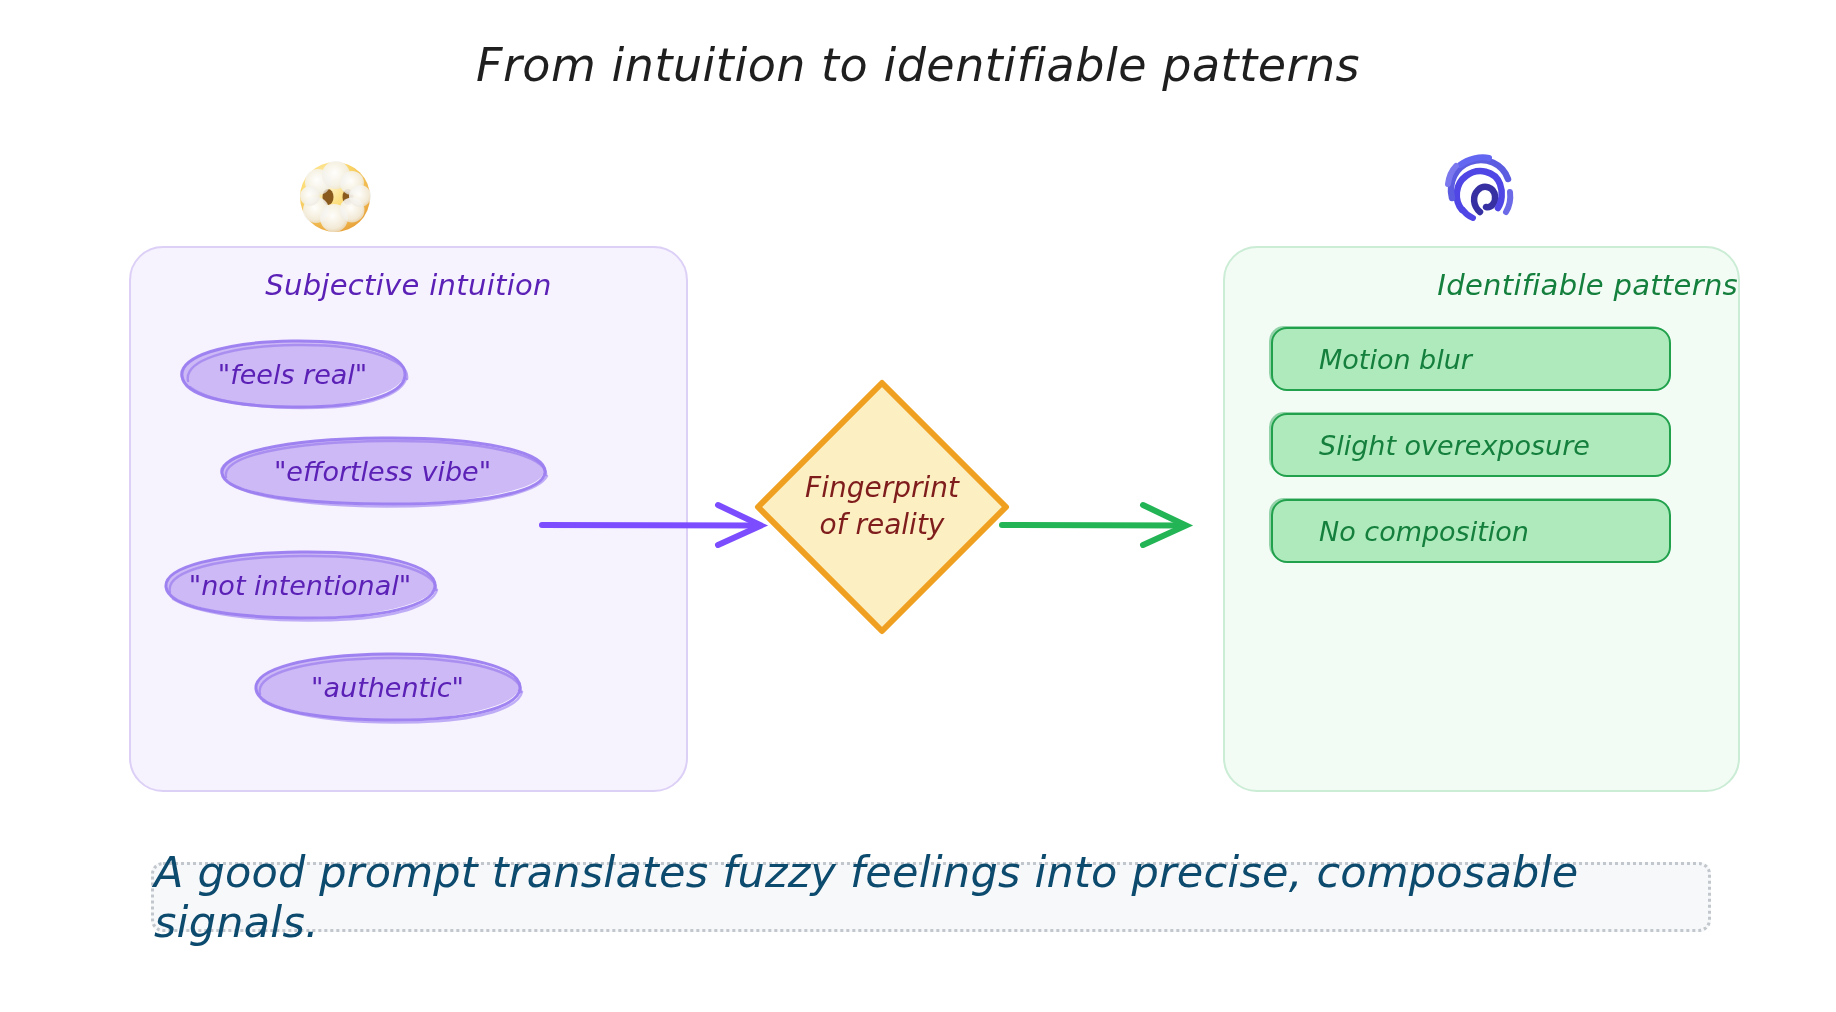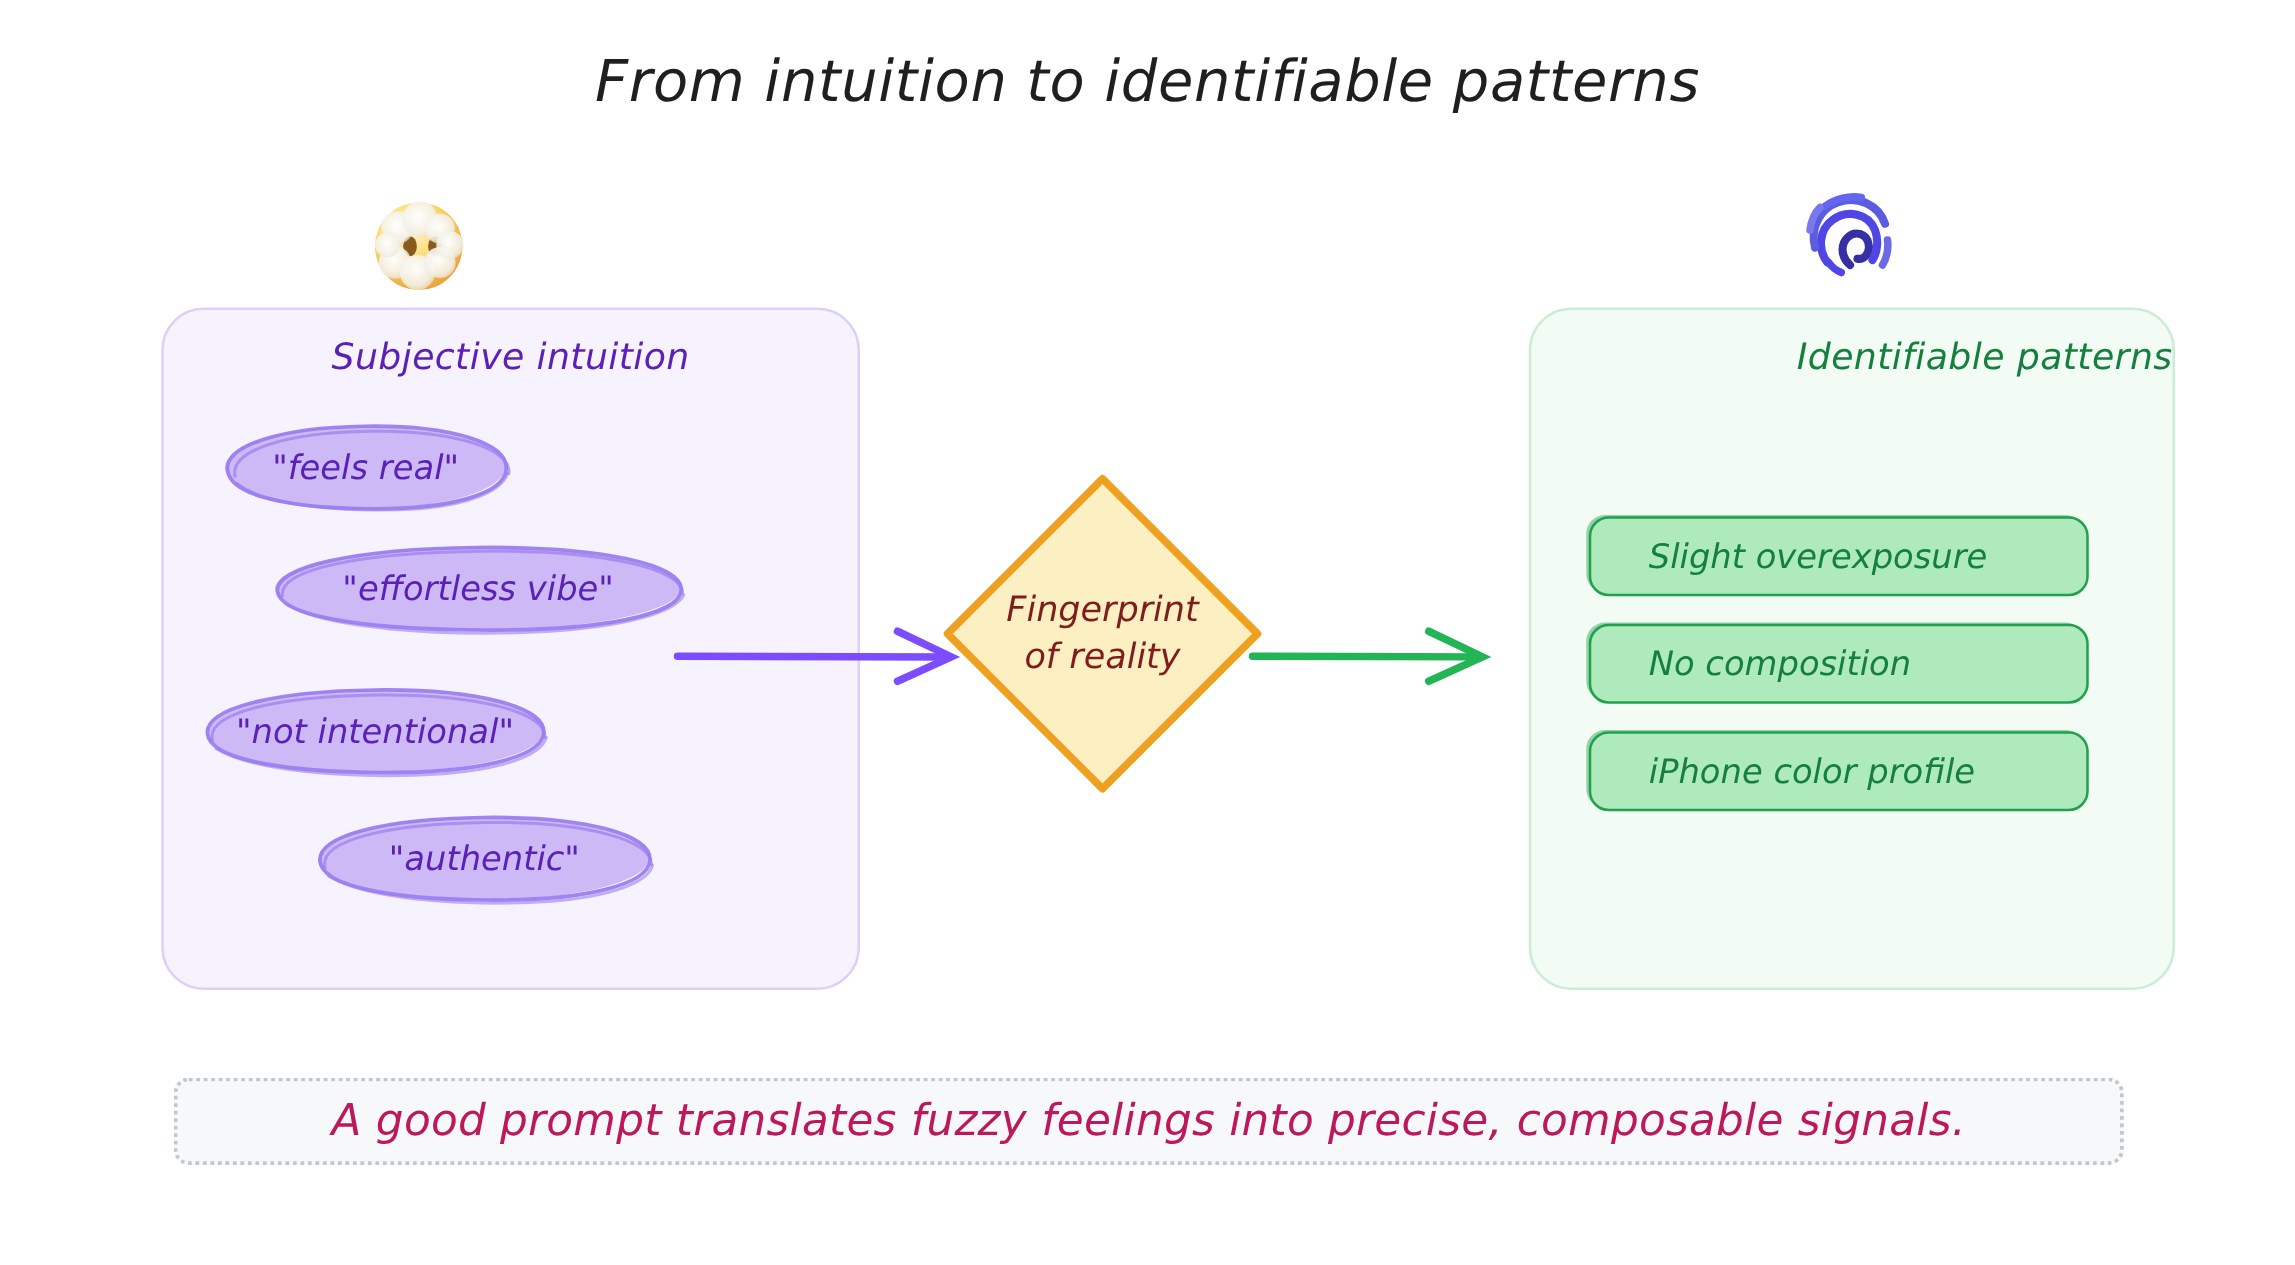--- a/index.html
+++ b/index.html
@@ -172,35 +172,35 @@
     white-space: nowrap;
   }
   #chip-0 { top: 79px; }
   #chip-1 { top: 165px; }
   #chip-2 { top: 251px; }
   #chip-3 { top: 337px; }
 
   
   #footer-caption {
     position: absolute;
-    left: 139px;
+    left: 151px;
     top: 862px;
     width: 1560px;
     height: 70px;
     box-sizing: border-box;
     background: #f7f8fa;
     border: 3px dotted #c2c7cd;
     border-radius: 12px;
     display: flex;
     align-items: center;
     justify-content: center;
     font-family: "DejaVu Sans", sans-serif;
-    font-size: 35px;
-    font-style: italic;
-    color: #be185d;
+    font-size: 43px;
+    font-style: italic;
+    color: #0c4a6e;
     letter-spacing: 0.2px;
   }
 </style>
 </head>
 <body>
 
 <div id="diagram-title">From intuition to identifiable patterns</div>
 
 <div id="emoji-face-in-clouds" class="emoji-badge">
   <svg width="96" height="96" viewBox="0 0 96 96">
@@ -308,24 +308,24 @@
 <svg id="arrow-diamond-to-patterns" class="flow-arrow" viewBox="0 0 195 70">
   <g stroke="#22b455" stroke-width="6" fill="none" stroke-linecap="round">
     <path d="M2 35 L183 35.5"></path>
     <path d="M143 15 L186 35.5 L143 55"></path>
   </g>
 </svg>
 
 <div id="panel-right" class="panel">
   <div class="panel-title">Identifiable patterns</div>
 
+  <div id="chip-0" class="pattern-chip">
+    <span class="chip-label">Motion blur</span>
+  </div>
   <div id="chip-1" class="pattern-chip">
     <span class="chip-label">Slight overexposure</span>
   </div>
   <div id="chip-2" class="pattern-chip">
     <span class="chip-label">No composition</span>
   </div>
-  <div id="chip-3" class="pattern-chip">
-    <span class="chip-label">iPhone color profile</span>
-  </div>
 </div>
 
 <div id="footer-caption">A good prompt translates fuzzy feelings into precise, composable signals.</div>
 
 </body></html>

